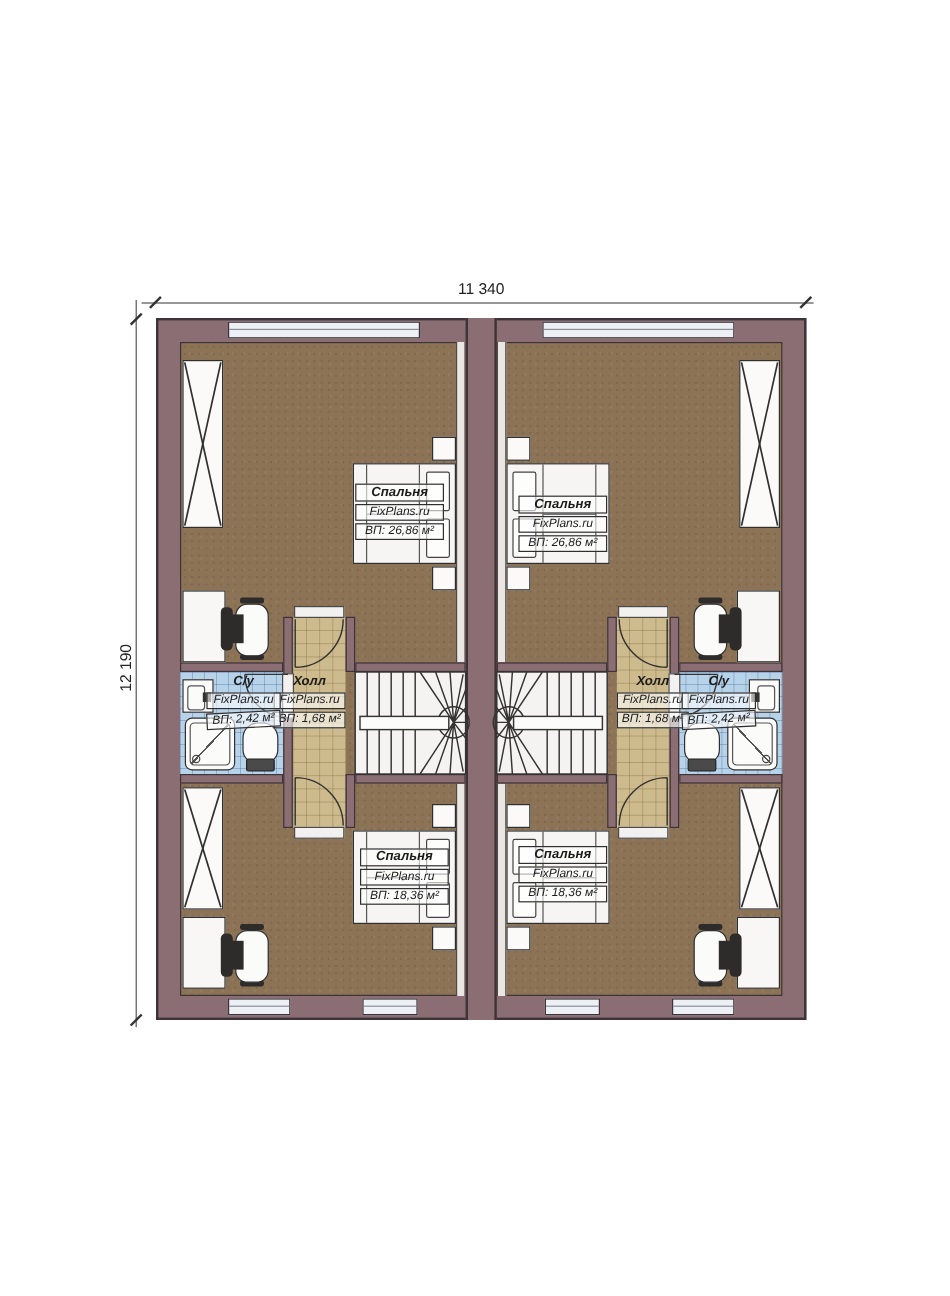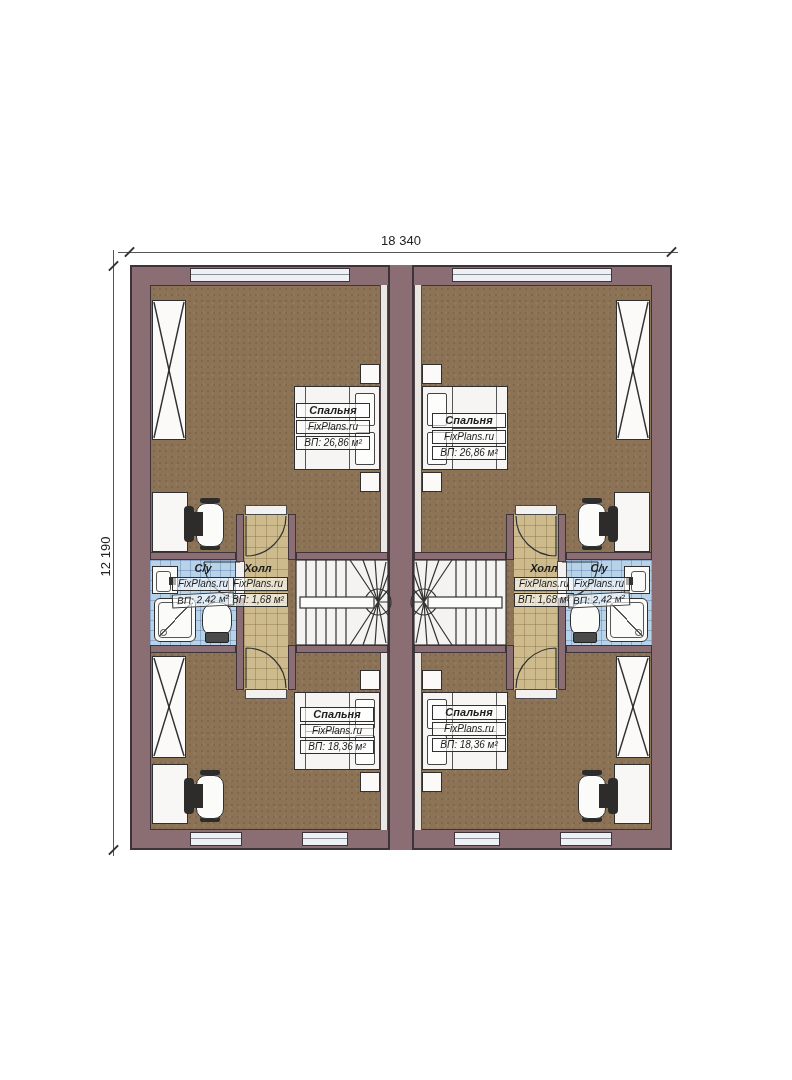--- a/index.html
+++ b/index.html
@@ -321,21 +321,21 @@
   <div class="room-label" style="left:568px;top:562px;width:62px;">
     <div class="rl-row rl-name plain">С/у</div>
     <div class="rl-row">FixPlans.ru</div>
     <div class="rl-row tilt">ВП: 2,42 м²</div>
   </div>
 
   <div>
     <div class="dim-line" style="left:118px;top:252px;width:560px;height:1px;"></div>
     <div class="dim-tick" style="left:123px;top:251px;transform:rotate(-45deg);"></div>
     <div class="dim-tick" style="left:665px;top:251px;transform:rotate(-45deg);"></div>
-    <div class="dim-text" style="left:341px;top:233px;width:120px;text-align:center;">18 340</div>
+    <div class="dim-text" style="left:341px;top:233px;width:120px;text-align:center;">11 340</div>
   </div>
   <div>
     <div class="dim-line" style="left:113px;top:250px;width:1px;height:606px;"></div>
     <div class="dim-tick" style="left:107px;top:265px;transform:rotate(-45deg);"></div>
     <div class="dim-tick" style="left:107px;top:849px;transform:rotate(-45deg);"></div>
     <div class="dim-text" style="left:57px;top:549px;width:96px;text-align:center;transform:rotate(-90deg);">12 190</div>
   </div>
 
 </div>
 

